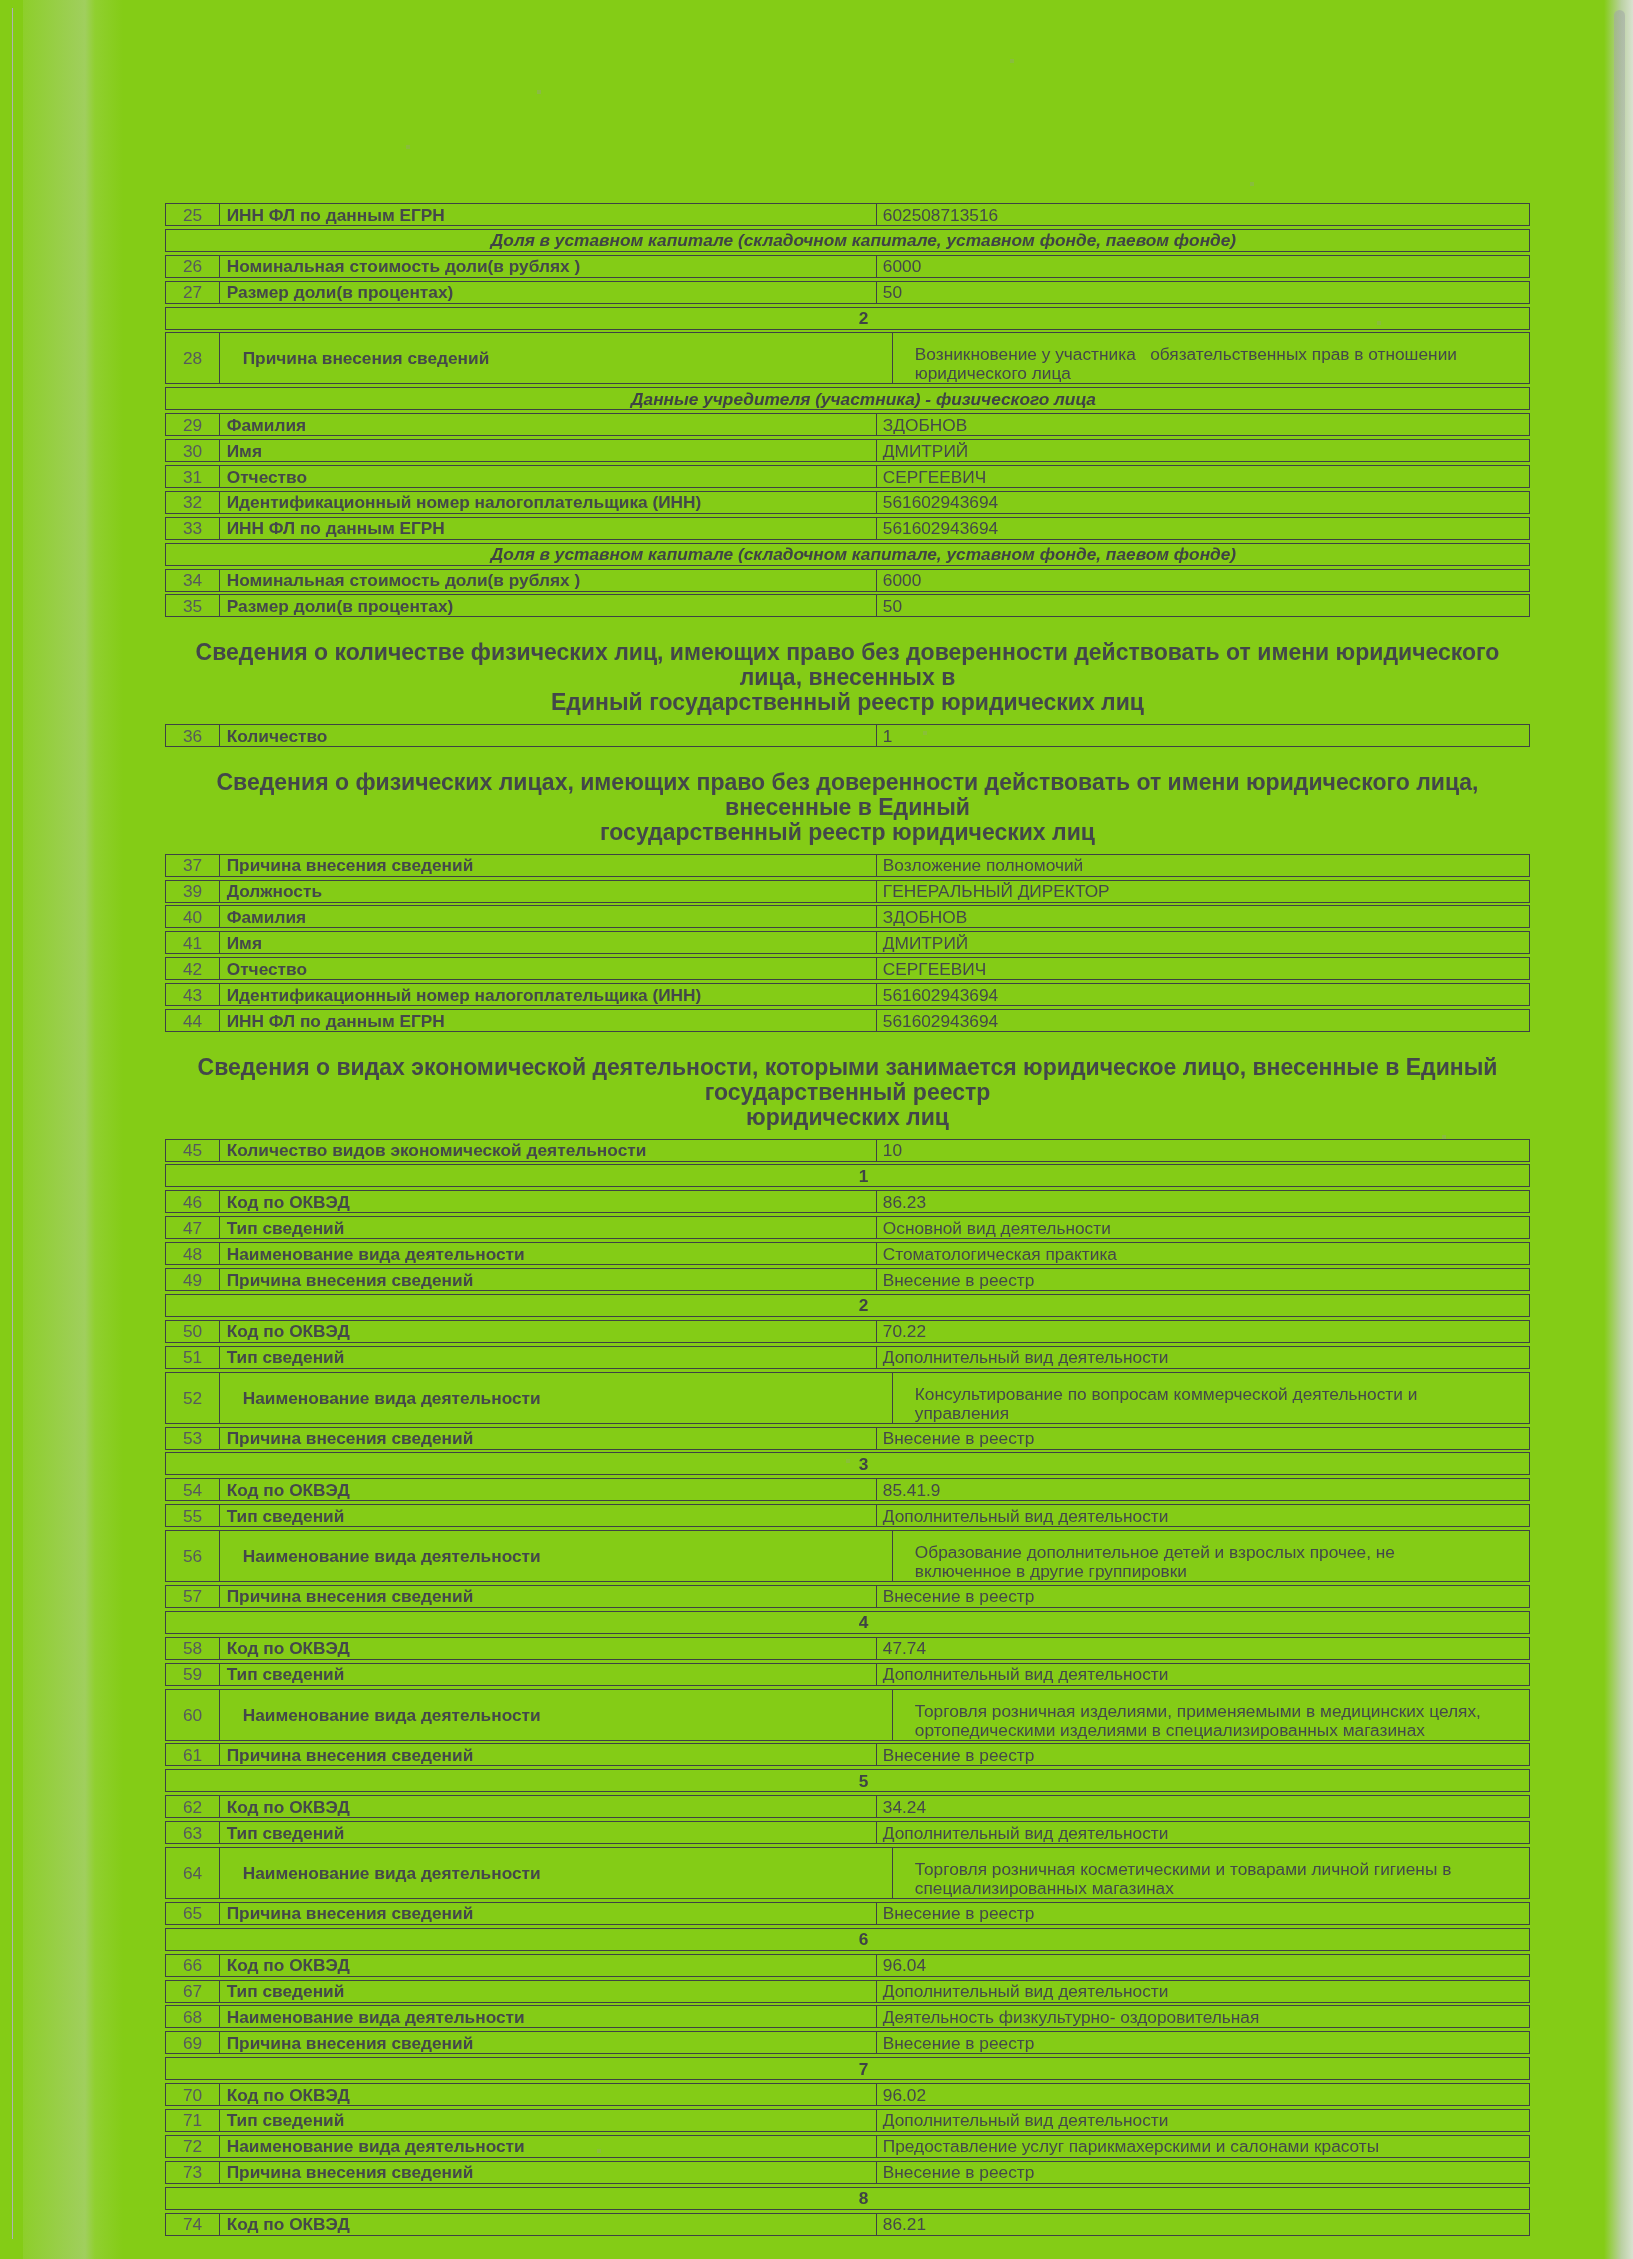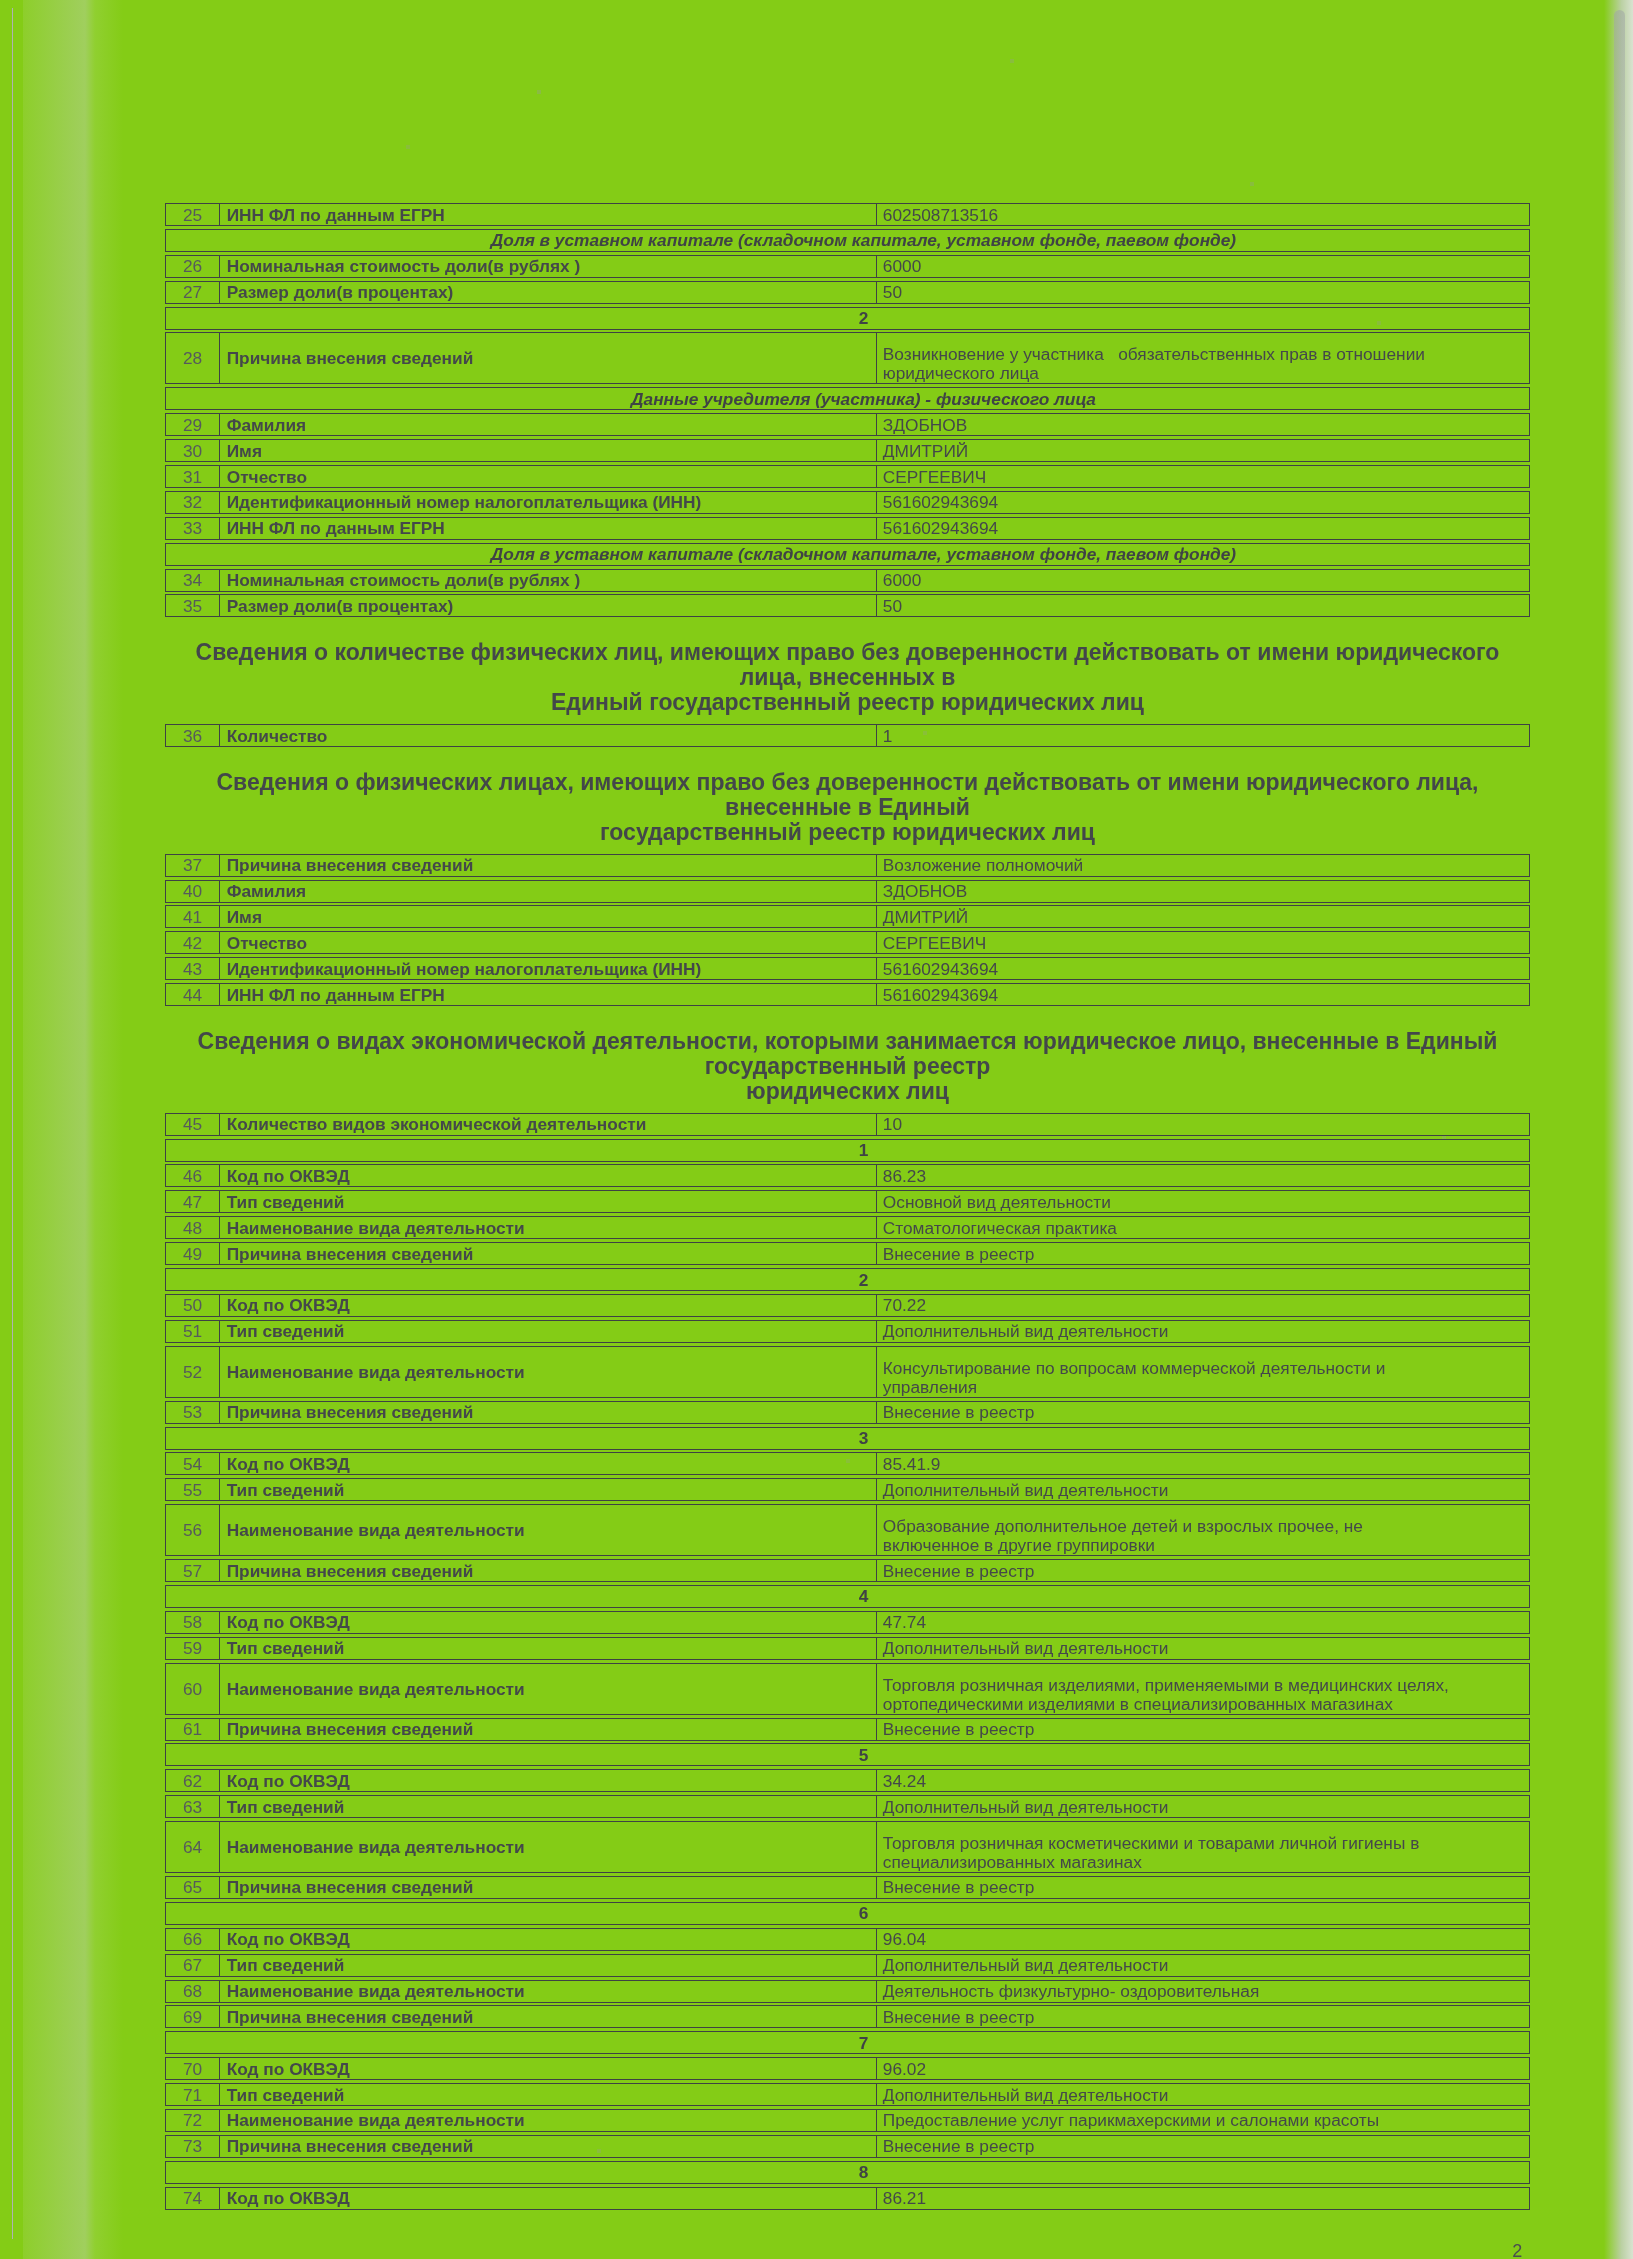--- a/index.html
+++ b/index.html
@@ -88,21 +88,21 @@
     box-sizing: border-box;
     margin-bottom: 2.9px;
     min-height: 23px;
     font-size: 17.3px;
     line-height: 18px;
   }
   .field-row {
     display: grid;
     grid-template-columns: 54px 657px 1fr;
   }
-  .field-row.tall { min-height: 44px; }
+  .field-row.tall { min-height: 44px; gap: 16px; }
   .td {
     display: flex;
     align-items: center;
     overflow: hidden;
   }
   .td-num {
     justify-content: center;
     border-right: 1.9px solid #3e4244;
     color: #565a5c;
   }
@@ -225,20 +225,25 @@
         </div>
         <div class="heading">Сведения о физических лицах, имеющих право без доверенности действовать от имени юридического лица, внесенные в Единый
 государственный реестр юридических лиц</div>
         <div class="tbl">
           <div class="tr field-row">
             <div class="td td-num">37</div>
             <div class="td td-label">Причина внесения сведений</div>
             <div class="td td-value">Возложение полномочий</div>
           </div>
           <div class="tr field-row">
+            <div class="td td-num">39</div>
+            <div class="td td-label">Должность</div>
+            <div class="td td-value">ГЕНЕРАЛЬНЫЙ ДИРЕКТОР</div>
+          </div>
+          <div class="tr field-row">
             <div class="td td-num">40</div>
             <div class="td td-label">Фамилия</div>
             <div class="td td-value">ЗДОБНОВ</div>
           </div>
           <div class="tr field-row">
             <div class="td td-num">41</div>
             <div class="td td-label">Имя</div>
             <div class="td td-value">ДМИТРИЙ</div>
           </div>
           <div class="tr field-row">

